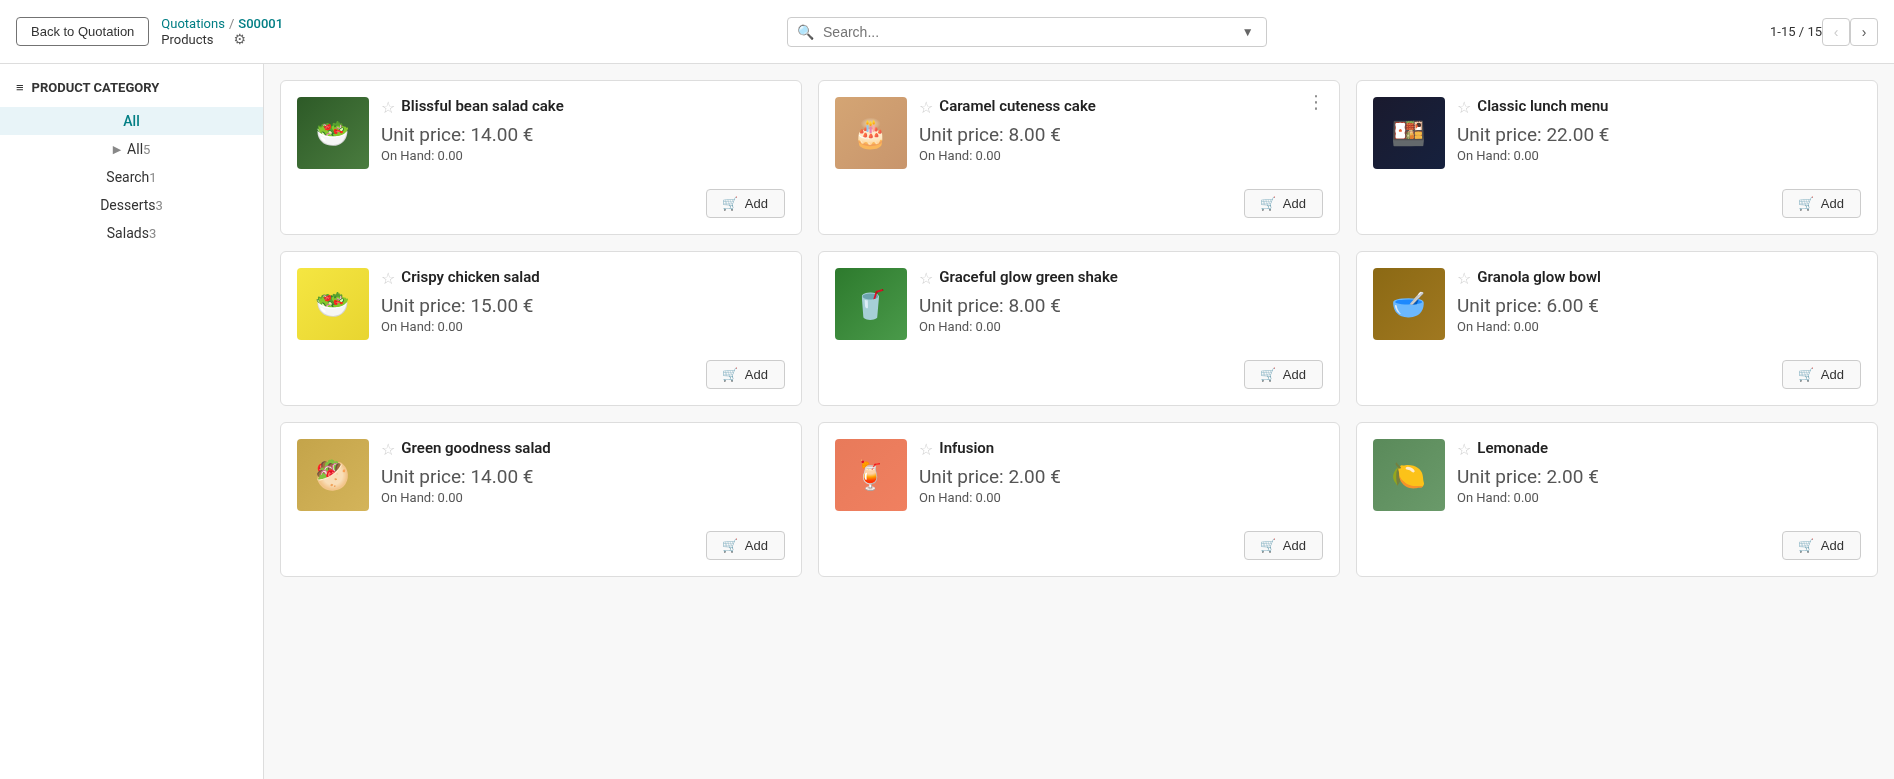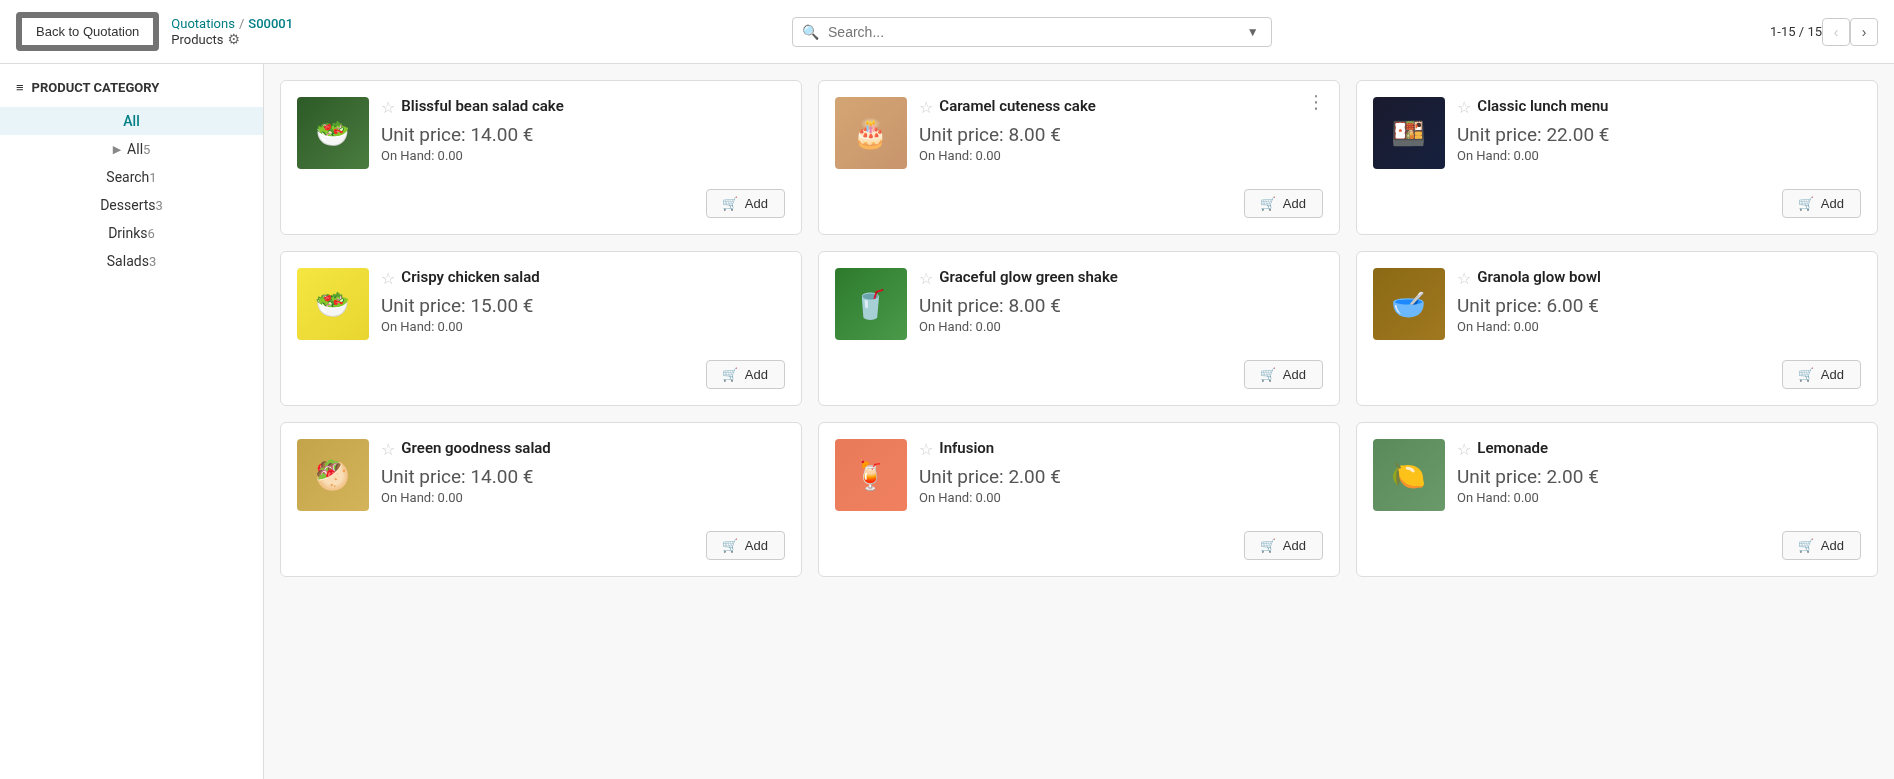--- a/index.html
+++ b/index.html
@@ -10,39 +10,39 @@
       display: flex;
       align-items: center;
       justify-content: space-between;
       background: #fff;
       border-bottom: 1px solid #ddd;
       padding: 0 16px;
       height: 64px;
     }
     .header-left { display: flex; align-items: center; gap: 12px; }
     .back-btn {
-      border: 6px solid #737373;
+      border: 1px solid #737373;
       background: #fff;
       padding: 6px 14px;
       border-radius: 4px;
       cursor: pointer;
       font-size: 13px;
       color: #333;
       white-space: nowrap;
     }
     .breadcrumb {
       display: flex;
       flex-direction: column;
       font-size: 13px;
     }
     .breadcrumb-top { display: flex; align-items: center; gap: 4px; }
     .breadcrumb-link { color: #017e84; text-decoration: none; cursor: pointer; }
     .breadcrumb-sep { color: #888; }
     .breadcrumb-current { color: #017e84; font-weight: 500; }
-    .breadcrumb-sub { display: flex; align-items: center; gap: 4px; color: #333; font-size: 13px; }
+    .breadcrumb-sub { display: flex; align-items: center; gap: 20px; color: #333; font-size: 13px; }
     .gear-icon { font-size: 14px; color: #666; cursor: pointer; }
 
     .search-bar {
       display: flex;
       align-items: center;
       border: 1px solid #ccc;
       border-radius: 4px;
       background: #fff;
       padding: 6px 10px;
       width: 480px;
@@ -290,24 +290,20 @@
     </div>
     <div class="sidebar-item">
       <span>Search</span>
       <span class="sidebar-item-count">1</span>
     </div>
     <div class="sidebar-item">
       <span>Desserts</span>
       <span class="sidebar-item-count">3</span>
     </div>
     <div class="sidebar-item">
-      <span>Drinks</span>
-      <span class="sidebar-item-count">6</span>
-    </div>
-    <div class="sidebar-item">
       <span>Salads</span>
       <span class="sidebar-item-count">3</span>
     </div>
   </div>
 
   <div class="products-area">
     <div class="products-grid" id="products-grid">
     <div class="product-card">
     <div class="product-card-top">
       <div class="product-image img-bowl">🥗</div>

